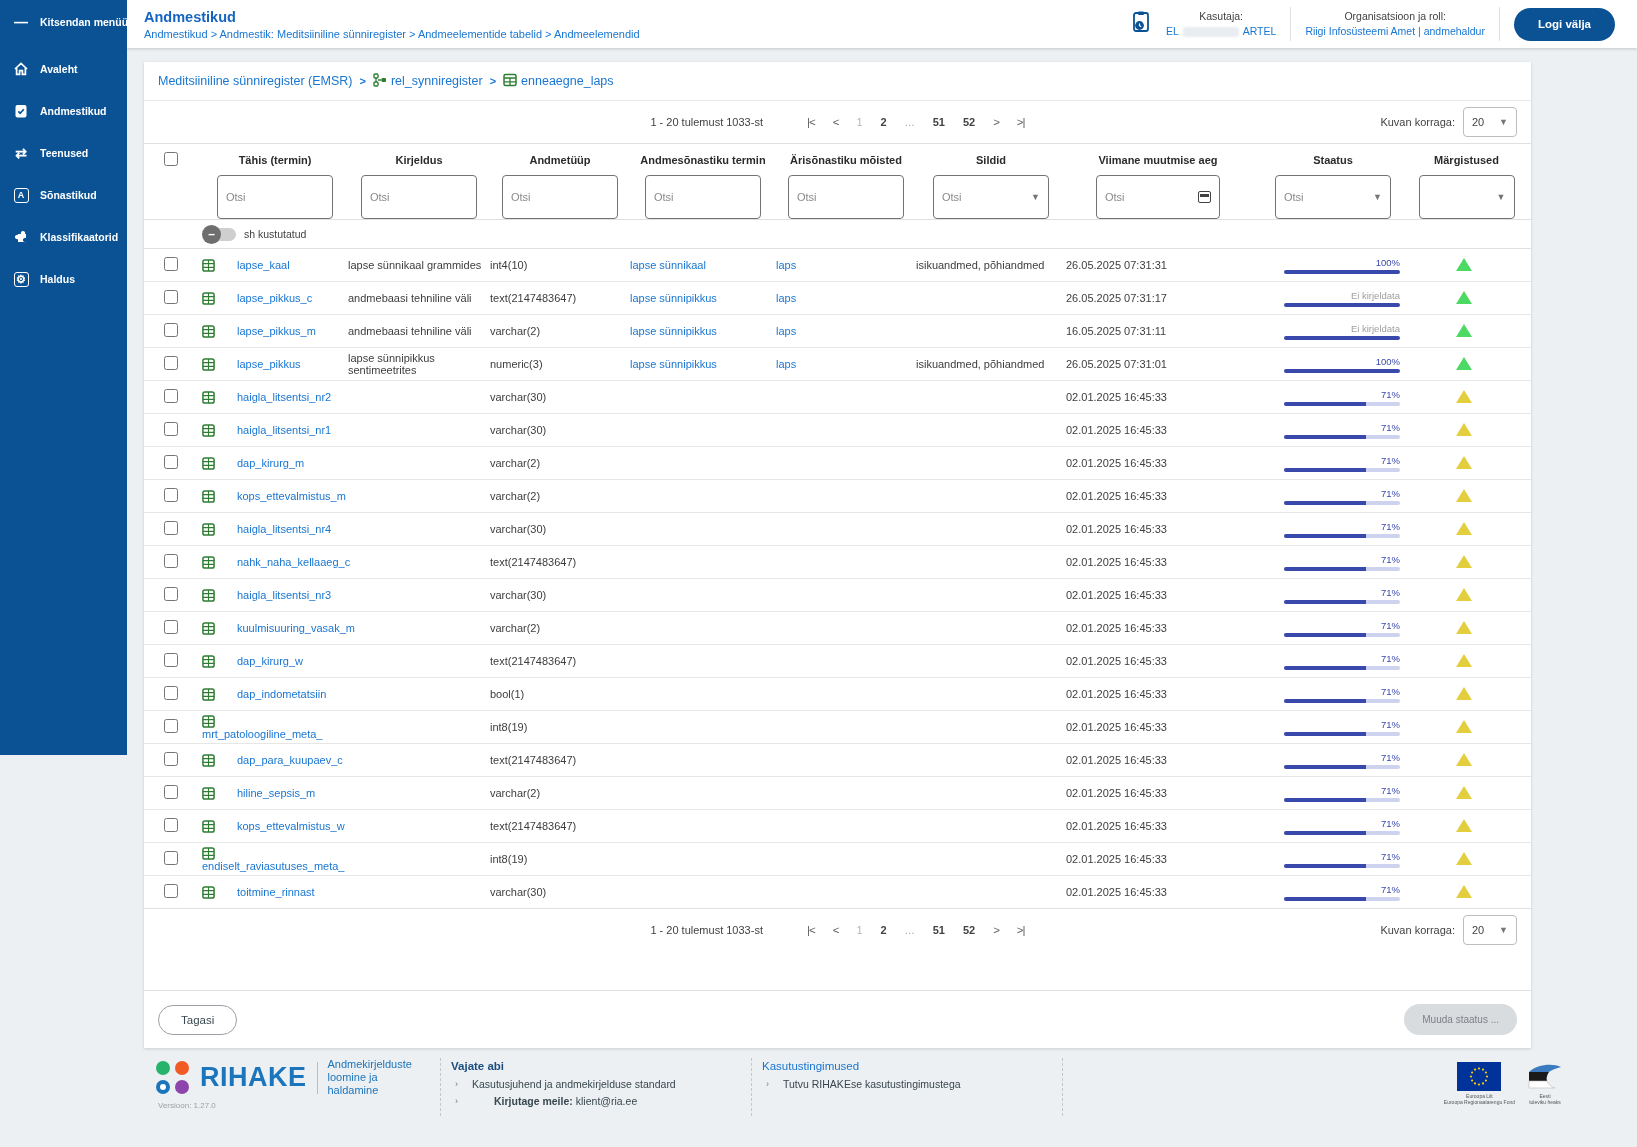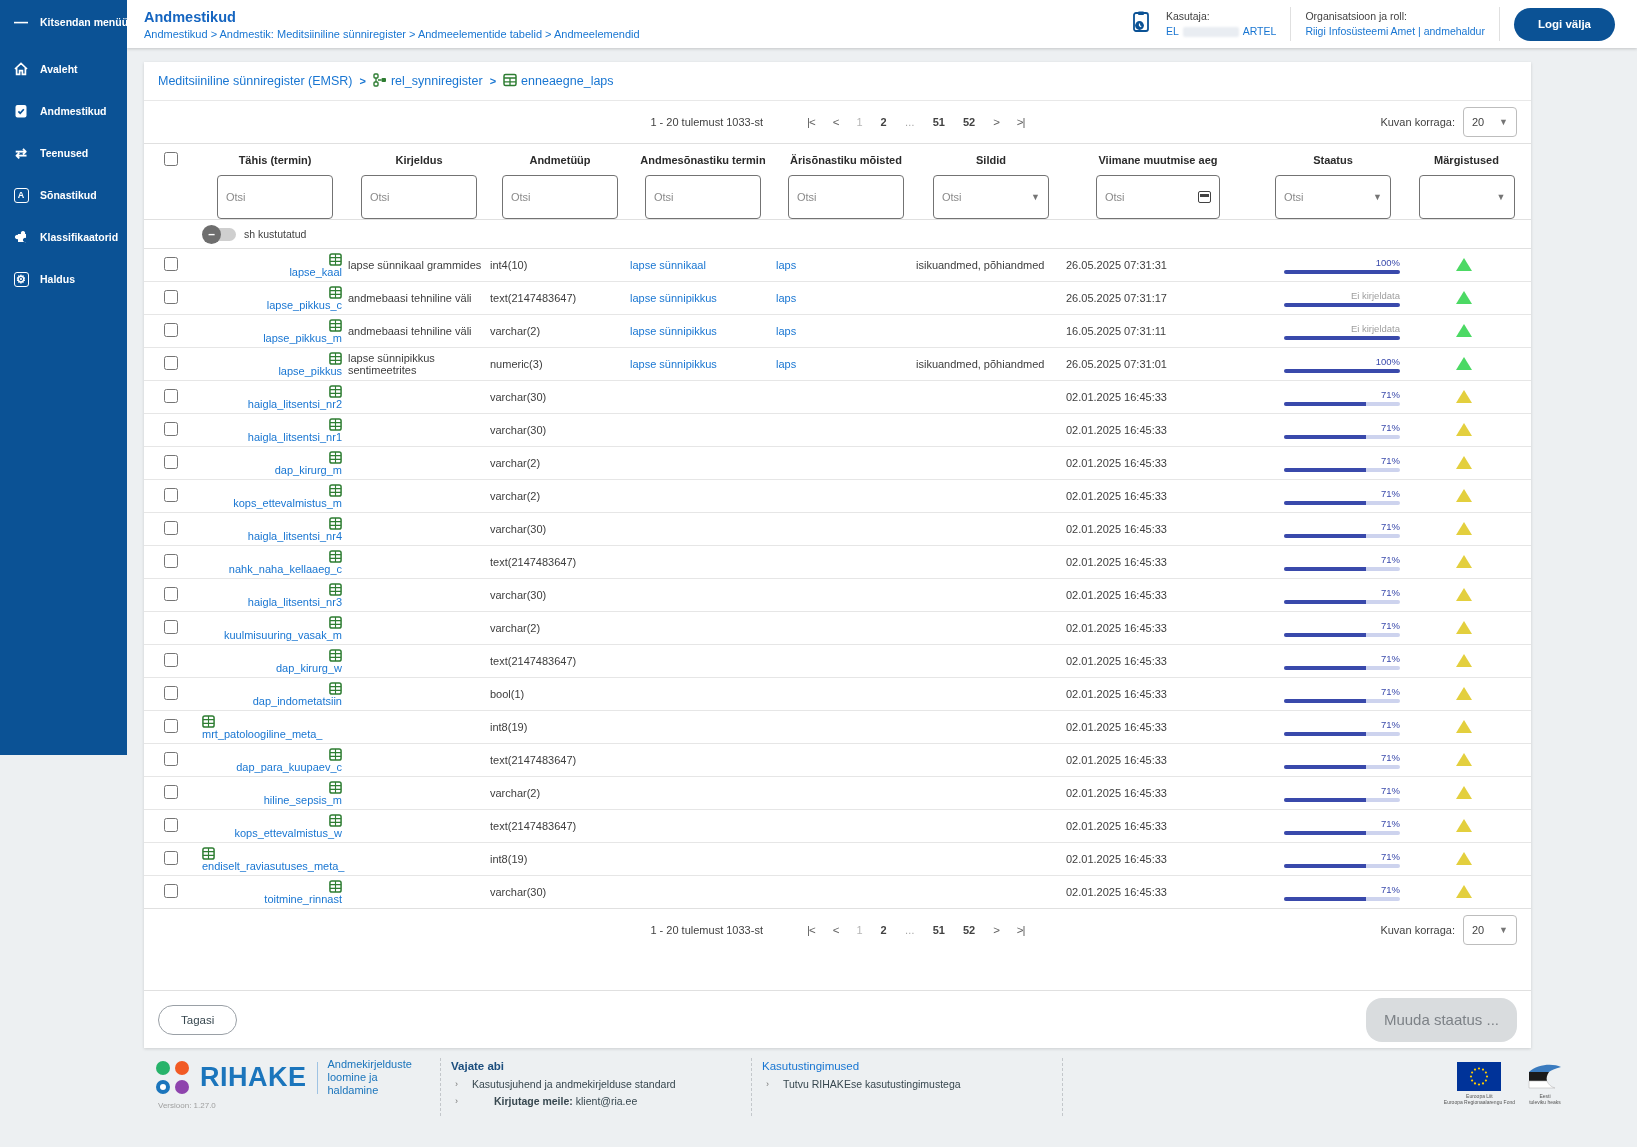--- a/index.html
+++ b/index.html
@@ -19,21 +19,21 @@
     display:flex; align-items:center; justify-content:center; font-size:9px; font-weight:700; }
 
   
   .topbar { position:absolute; left:127px; top:0; right:0; height:48px; background:#fff;
     box-shadow:0 1px 3px rgba(0,0,0,.18); display:flex; align-items:center; z-index:4; }
   .title-block { padding-left:17px; }
   .page-title { color:#1565c0; font-size:14.5px; font-weight:700; line-height:17px; }
   .top-crumb { color:#1976d2; font-size:11px; margin-top:2px; }
   .topbar-right { margin-left:auto; display:flex; align-items:center; gap:14px; padding-right:22px; }
   .vdiv { width:1px; height:34px; background:#e0e0e0; }
-  .user-block { font-size:10.5px; line-height:15px; }
+  .user-block { font-size:10.5px; line-height:15px;text-align:center; }
   .user-label { color:#424242; }
   .user-value { color:#1976d2; display:flex; align-items:center; gap:4px; }
   .redact { display:inline-block; width:56px; height:10px; background:#e9edf2;
     border-radius:2px; filter:blur(1px); }
   .logout-btn { background:#0b5295; color:#fff; border:none; border-radius:17px;
     height:33px; padding:0 24px; font-size:11.5px; font-weight:700; cursor:pointer;
     font-family:"Liberation Sans", sans-serif; }
 
   
   .card { position:absolute; left:144px; top:62px; width:1387px; height:986px;
@@ -84,21 +84,21 @@
   .toggle { width:32px; height:13px; background:#cfcfcf; border-radius:7px; position:relative;
     cursor:pointer; }
   .toggle-knob { position:absolute; left:-2px; top:-3px; width:19px; height:19px; border-radius:50%;
     background:#6e6e6e; color:#fff; display:flex; align-items:center; justify-content:center;
     font-size:12px; font-weight:700; line-height:1; }
 
   .trow { min-height:33px; border-bottom:1px solid #e6e6e6; font-size:11px; }
   .trow:last-of-type { border-bottom:1px solid #e0e0e0; }
   .cell { padding:3px 6px 3px 0; }
   .c-check { text-align:left; padding-left:6px; }
-  .name-link { color:#1976d2; display:flex; align-items:flex-end; gap:0;flex-direction:column; }
+  .name-link { color:#1976d2; display:flex; align-items:flex-start; gap:22px; }
   .trow.wrap .name-link { flex-direction:column; align-items:flex-start; gap:0; }
   .tbl-icon { flex:0 0 13px; display:inline-flex; }
   .c-desc, .c-tags, .c-type, .c-date { color:#3d3d3d; }
   .c-term a, .c-concept a { color:#1976d2; }
   .c-status { display:flex; flex-direction:column; align-items:flex-end; padding-right:16px; }
   .status-label { font-size:9.5px; color:#3949ab; margin-bottom:2px; }
   .status-label.na { color:#9e9e9e; }
   .status-bar { width:116px; height:4px; background:#cdd3ee; border-radius:2px; overflow:hidden; }
   .status-fill { display:block; height:100%; background:#3949ab; }
   .c-mark { text-align:center; }
@@ -106,21 +106,21 @@
     border-left:8px solid transparent; border-right:8px solid transparent; }
   .triangle.green { border-bottom:13px solid #4cd964; }
   .triangle.yellow { border-bottom:13px solid #e3cf3e; }
 
   .actions-row { margin-top:auto; border-top:1px solid #e0e0e0; height:58px; display:flex;
     align-items:center; justify-content:space-between; padding:0 14px; }
   .btn-outline { border:1px solid #9aa0a6; background:#fff; color:#37474f; border-radius:17px;
     height:30px; padding:0 22px; font-size:11.5px; cursor:pointer;
     font-family:"Liberation Sans", sans-serif; }
   .btn-disabled { border:none; background:#d9dcde; color:#7d8287; border-radius:16px;
-    height:44px; padding:0 18px; font-size:15px; font-family:"Liberation Sans", sans-serif;
+    height:31px; padding:0 18px; font-size:10px; font-family:"Liberation Sans", sans-serif;
     cursor:default; }
 
   
   .footer { position:absolute; left:144px; right:0; top:1058px; display:flex;
     align-items:flex-start; }
   .logo-block { display:flex; flex-direction:column; padding-left:12px; width:286px; }
   .logo-line { display:flex; align-items:center; gap:10px; }
   .dots { display:grid; grid-template-columns:15px 15px; grid-template-rows:15px 15px; gap:4px; }
   .dot { width:14px; height:14px; border-radius:50%; }
   .dot.ring { background:#fff; border:4.5px solid #1b75bc; }

